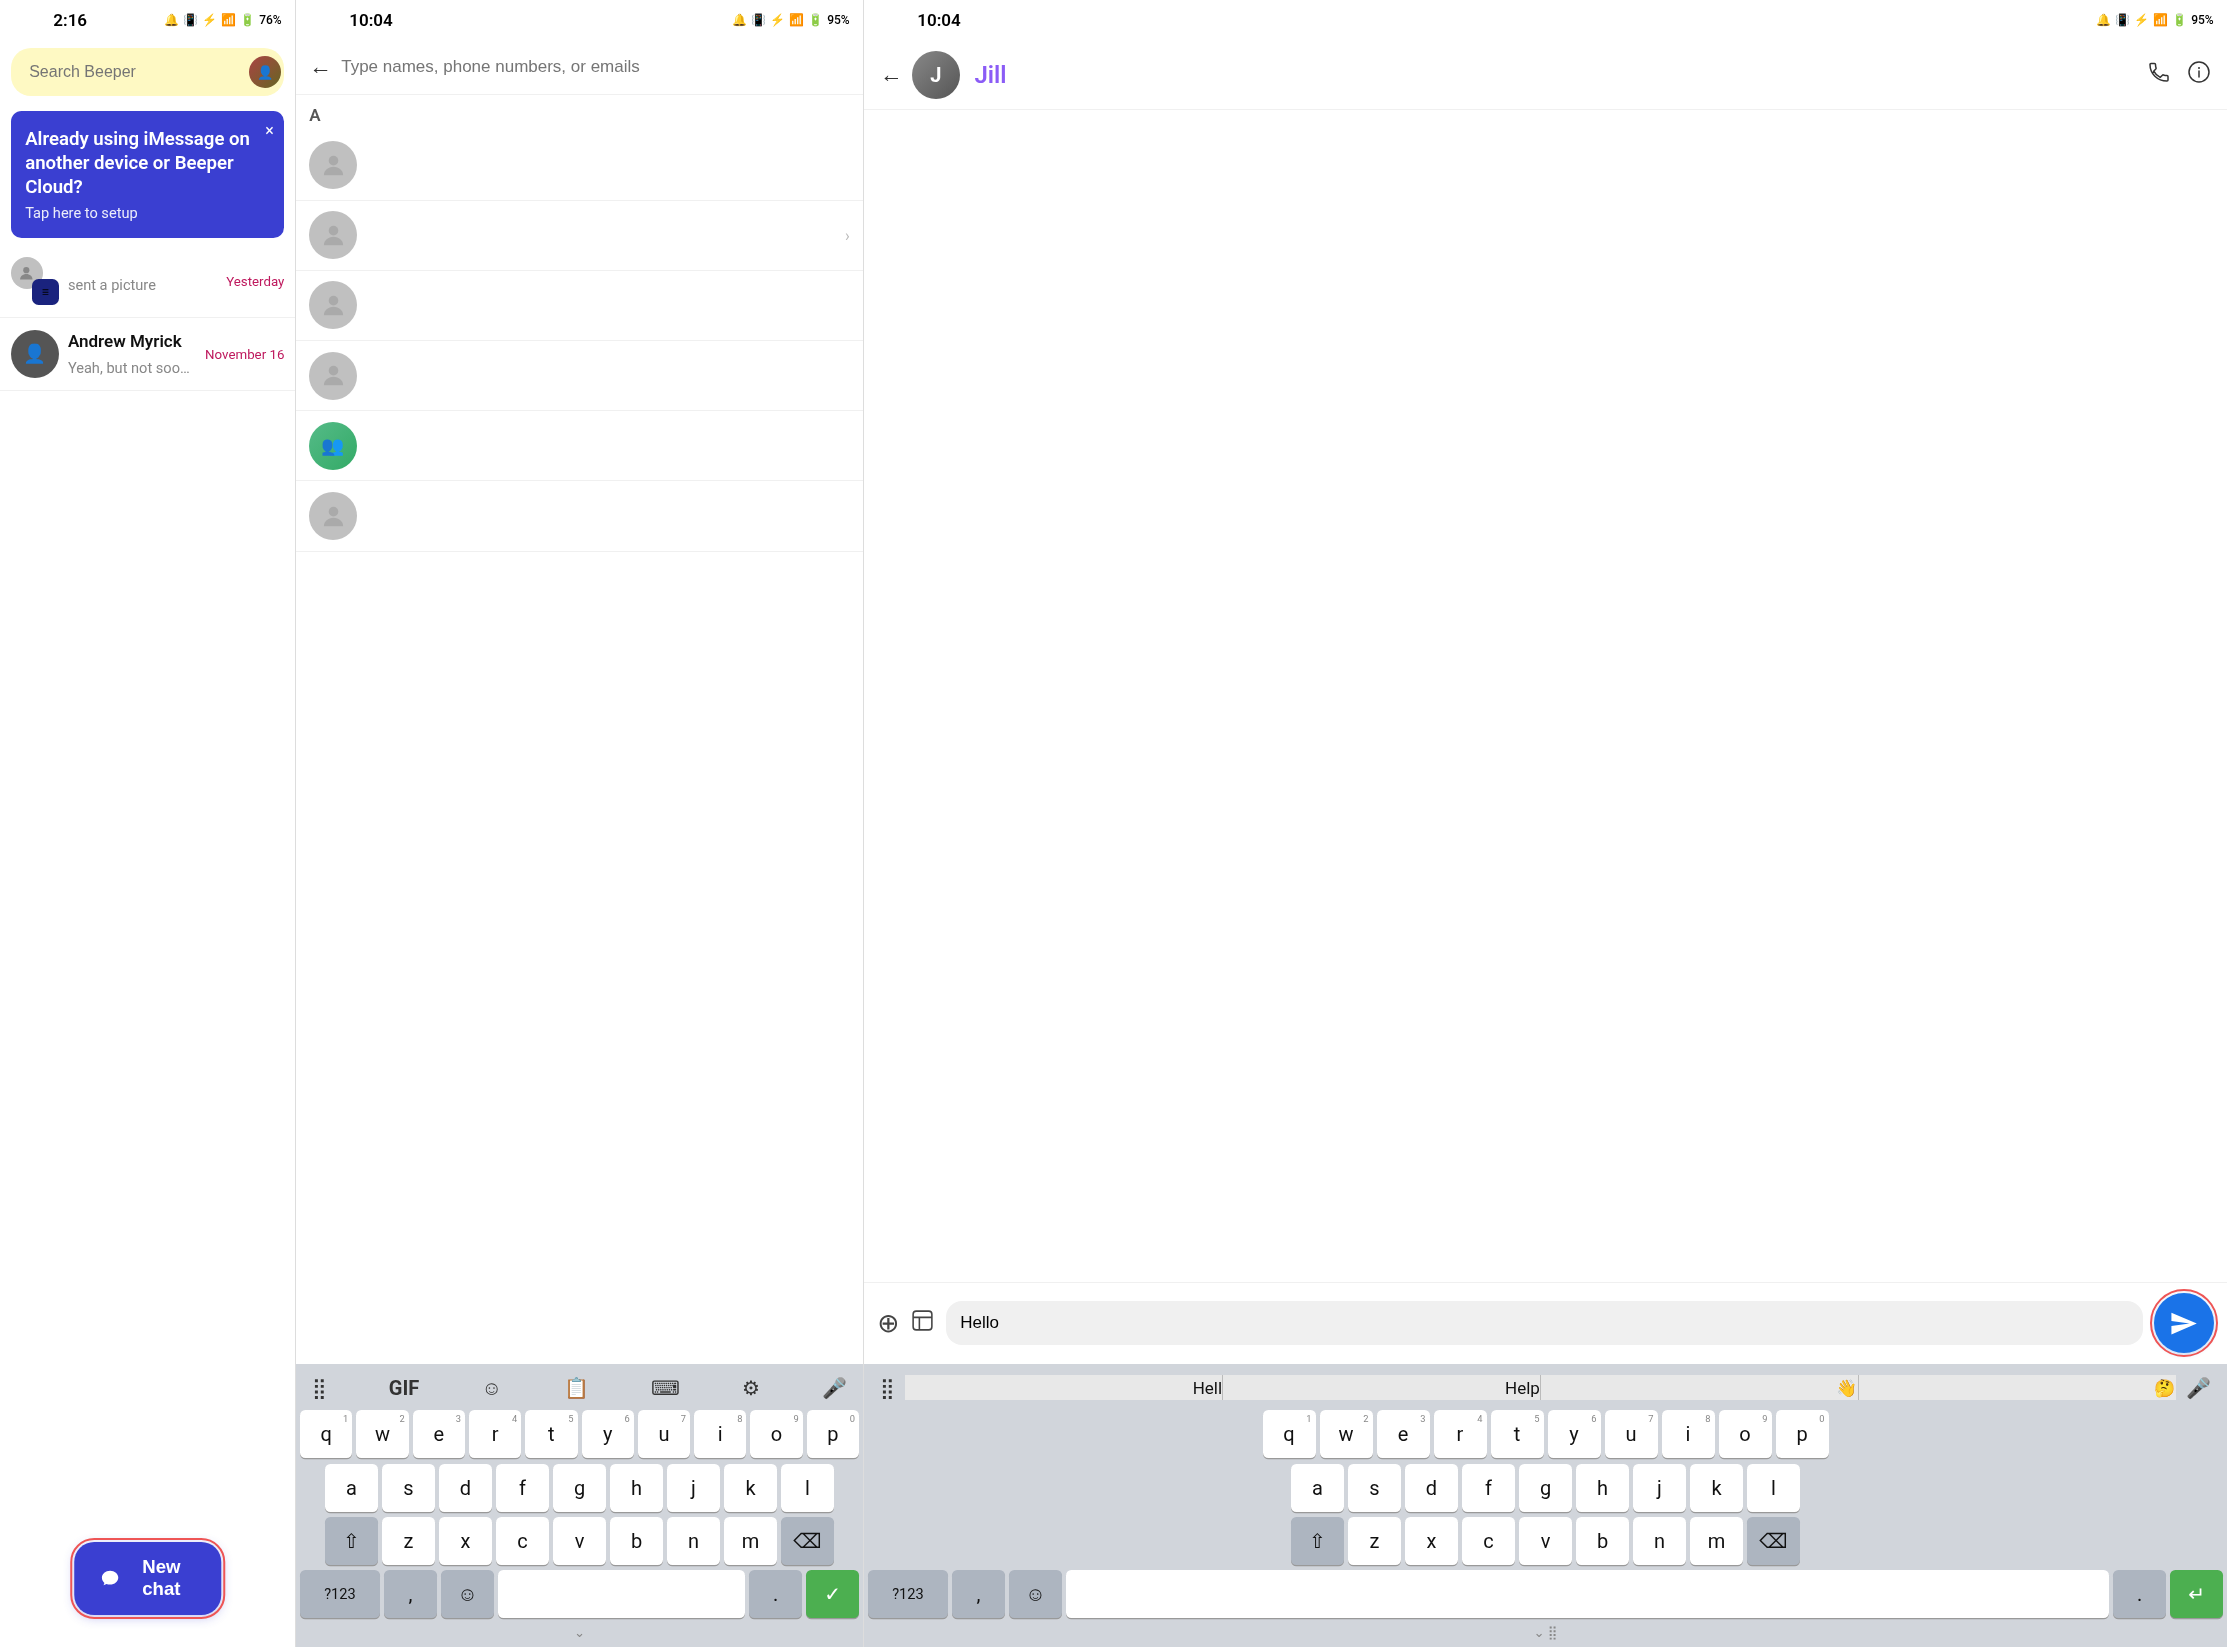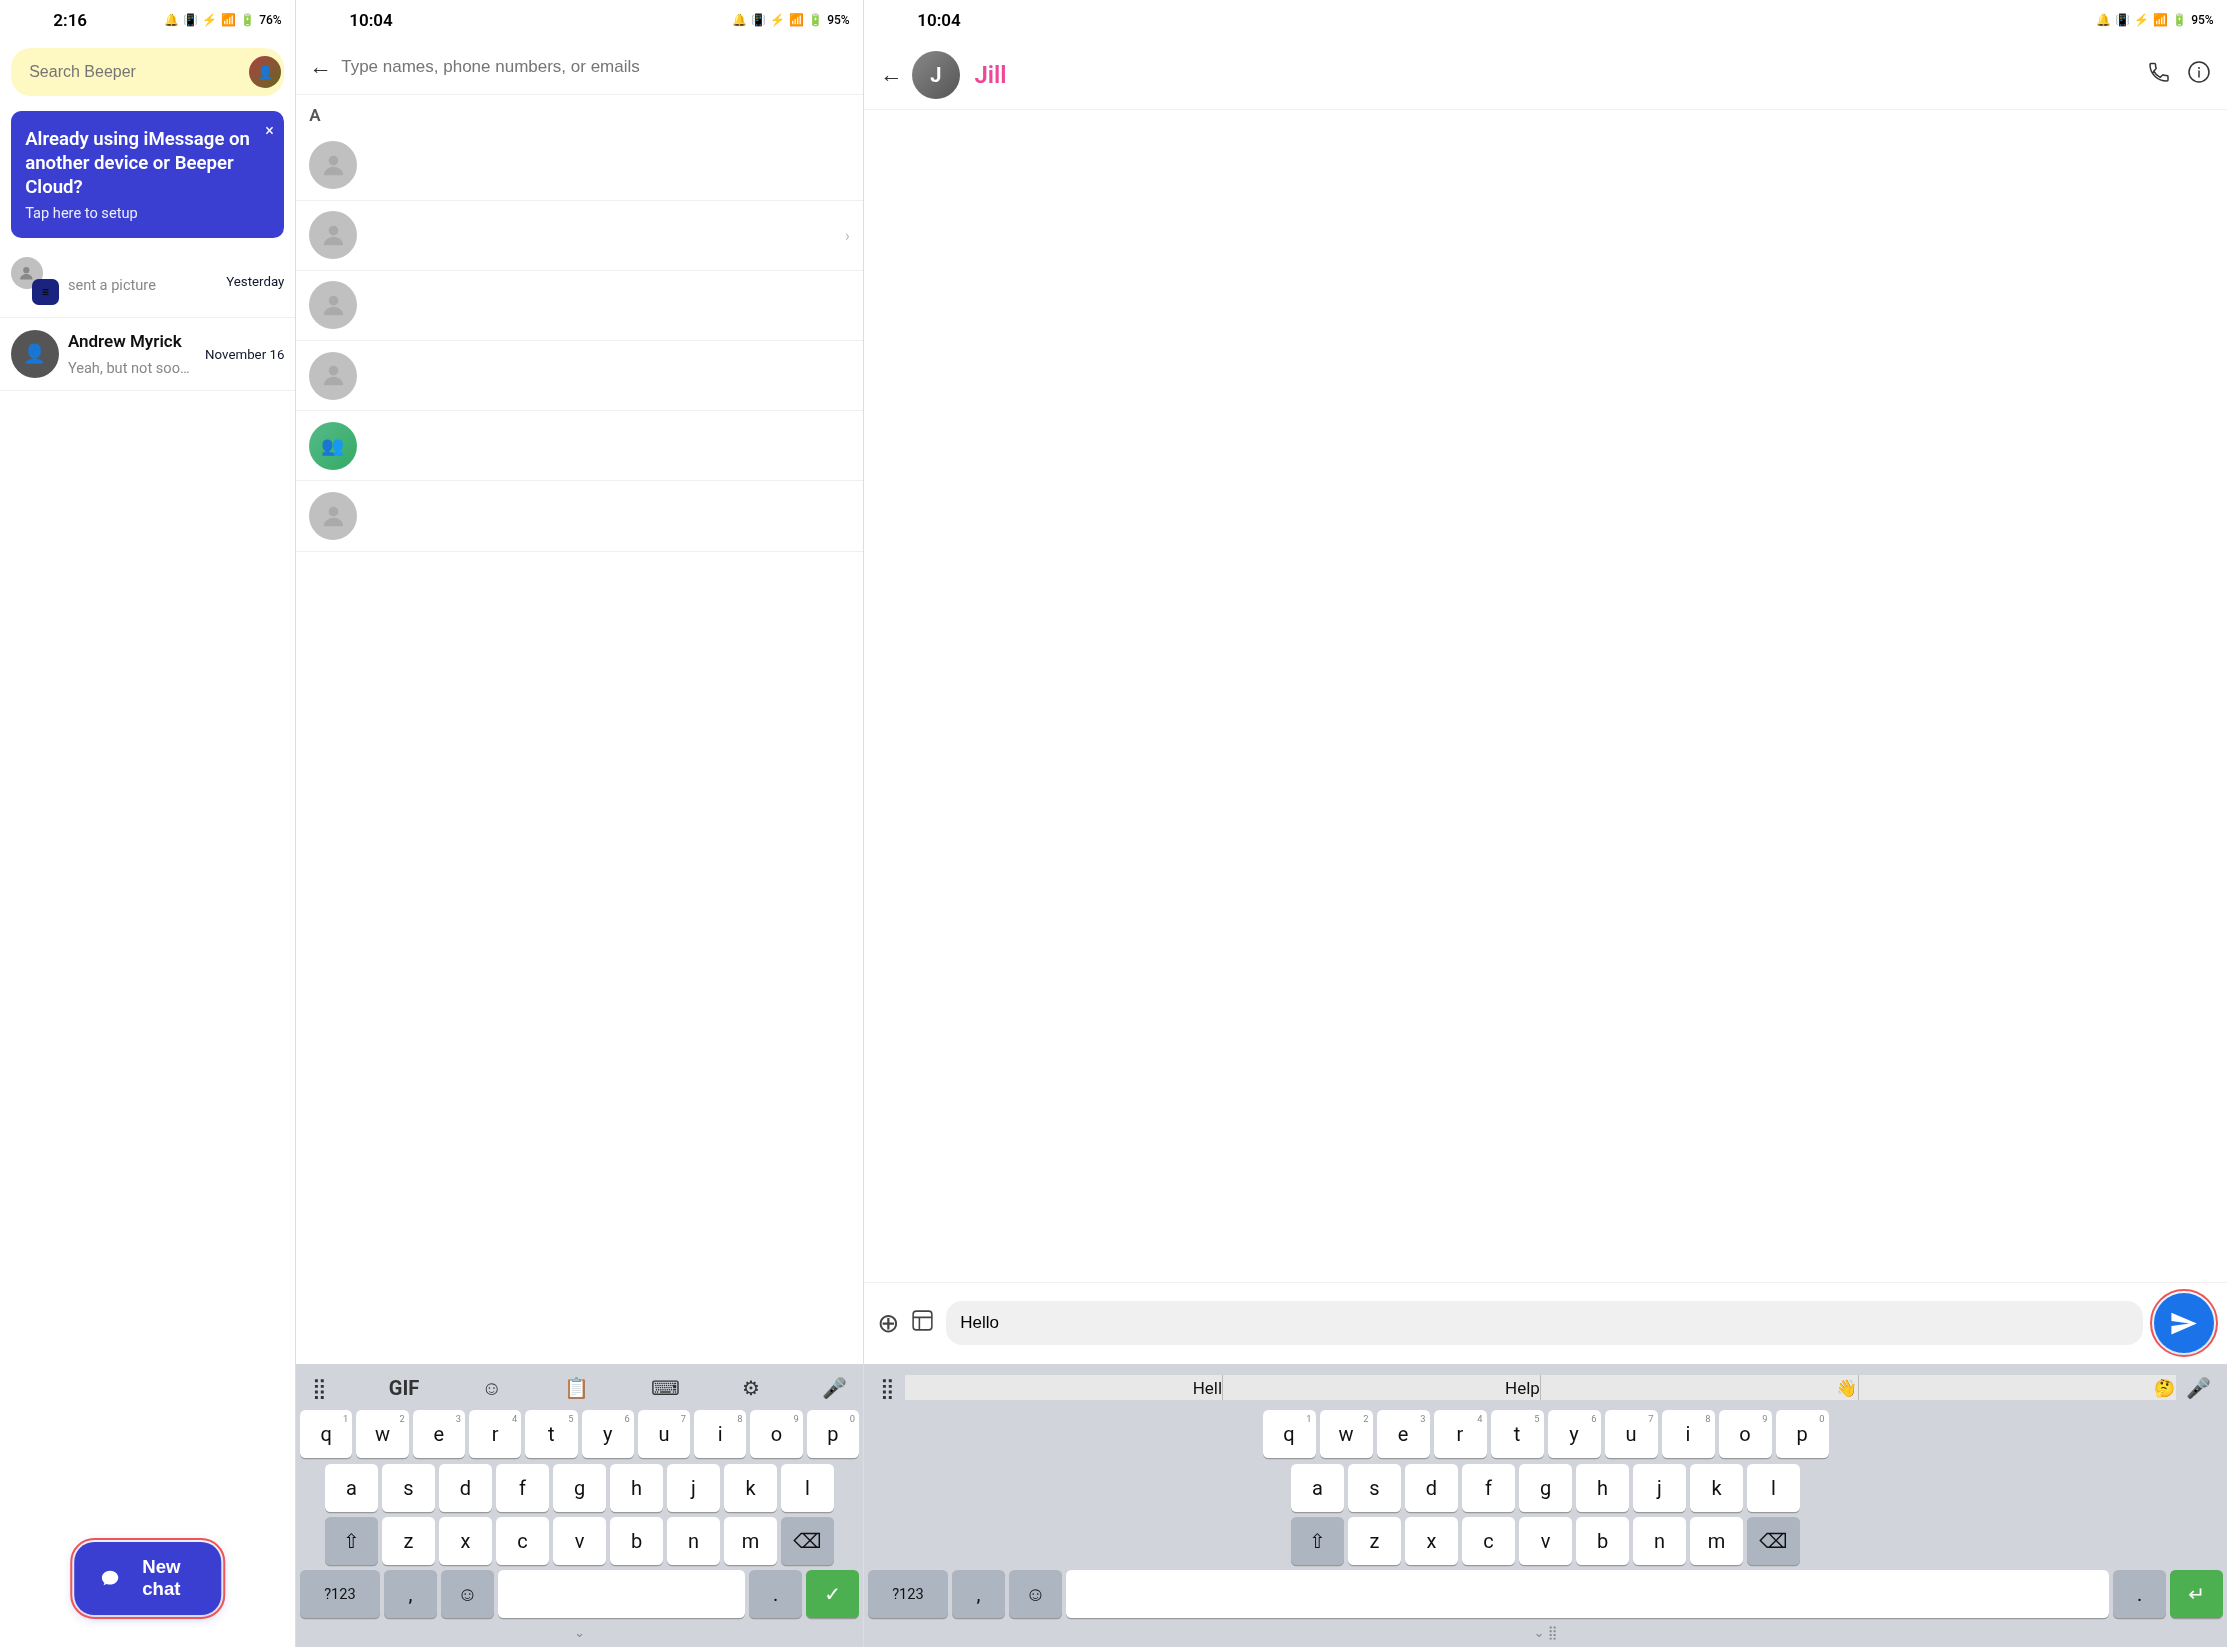--- a/index.html
+++ b/index.html
@@ -171,21 +171,21 @@
 
     .chat-meta {
       display: flex;
       flex-direction: column;
       align-items: flex-end;
       gap: 2.7px;
     }
 
     .chat-date {
       font-size: 13.3px;
-      color: #0f172a;
+      color: #be185d;
     }
 
     .new-chat-btn {
       position: absolute;
       bottom: 33px;
       left: 50%;
       transform: translateX(-50%);
       background: #3a3fd1;
       color: white;
       border: none;
@@ -261,21 +261,21 @@
       display: flex;
       align-items: center;
       padding: 10.6px 16px;
       border-bottom: 0.7px solid #f0f0f0;
       gap: 9.3px;
     }
 
     .chat-header .contact-name {
       font-size: 20px;
       font-weight: 600;
-      color: #ec4899;
+      color: #8b5cf6;
     }
 
     .chat-header-actions {
       margin-left: auto;
       display: flex;
       gap: 16px;
       font-size: 20px;
       color: #444;
     }
 

